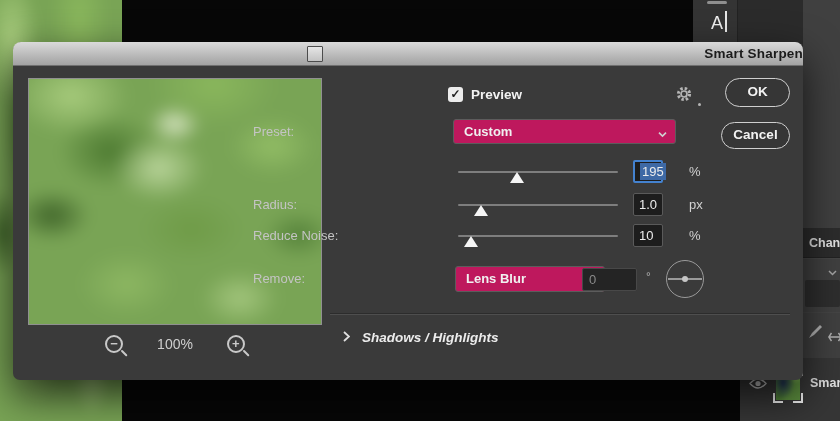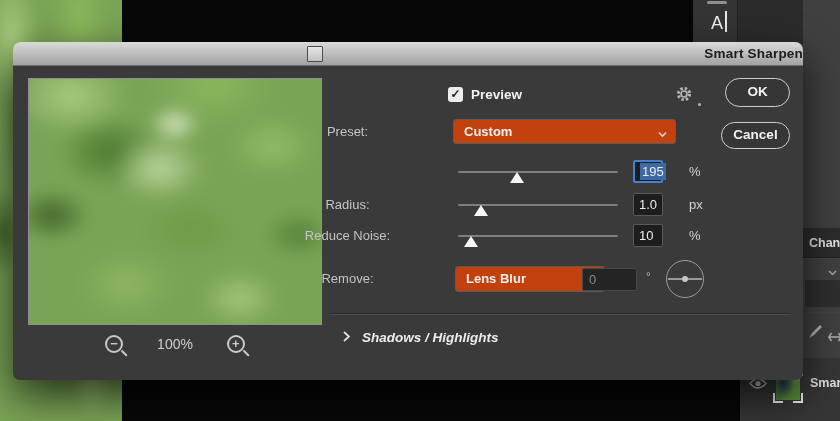--- a/index.html
+++ b/index.html
@@ -84,25 +84,25 @@
 
   .gear{position:absolute;left:662px;top:43px;}
   .gear-dot{position:absolute;left:685px;top:61px;width:3px;height:3px;border-radius:50%;background:#b5b5b5;}
 
   .btn{position:absolute;box-sizing:border-box;border:1.5px solid #cfcfcf;border-radius:16px;
     background:rgba(0,0,0,.06);color:#f2f2f2;font-size:13.5px;font-weight:700;
     text-align:center;font-family:"Liberation Sans",sans-serif;}
   .btn-ok{left:712px;top:36px;width:65px;height:29px;line-height:26px;}
   .btn-cancel{left:708px;top:80px;width:69px;height:27px;line-height:24px;}
 
-  .lblcol{position:absolute;left:240px;width:189px;text-align:center;color:#c4c4c4;font-size:13px;}
+  .lblcol{position:absolute;left:240px;width:189px;text-align:left;color:#c4c4c4;font-size:13px;}
 
   .preset-row{position:absolute;left:0;top:77px;width:100%;height:26px;}
   .preset-row .lblcol{line-height:26px;}
-  .select{position:absolute;box-sizing:border-box;background:#c2410c;border:1px solid #5c5c5c;
+  .select{position:absolute;box-sizing:border-box;background:#be185d;border:1px solid #5c5c5c;
     border-radius:3px;color:#f0f0f0;font-size:13px;font-weight:700;}
   .select .chev{position:absolute;right:8px;top:50%;transform:translateY(-45%);}
   .preset-select{left:440px;top:0;width:223px;height:25px;line-height:23px;padding-left:10px;}
 
   .srow{position:absolute;left:0;width:100%;height:28px;}
   .srow .lblcol{line-height:28px;}
   .trackwrap{position:absolute;left:445px;top:0;width:160px;height:28px;}
   .track{position:absolute;left:0;top:13px;width:160px;height:2px;background:#7e7e7e;border-radius:1px;}
   .thumbtri{position:absolute;top:14px;width:0;height:0;
     border-left:7px solid transparent;border-right:7px solid transparent;border-bottom:11px solid #f5f5f5;}

